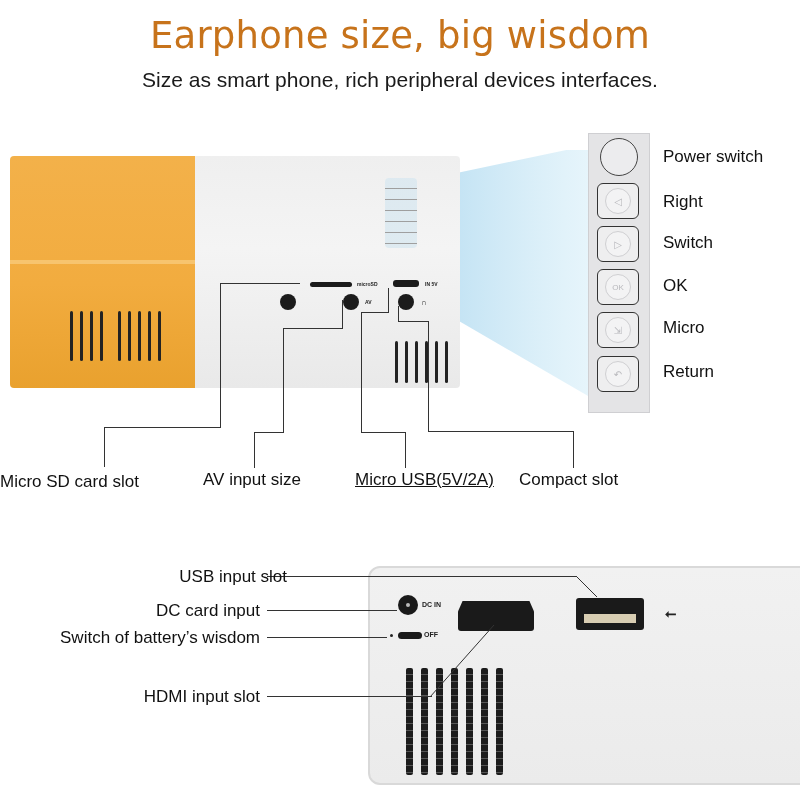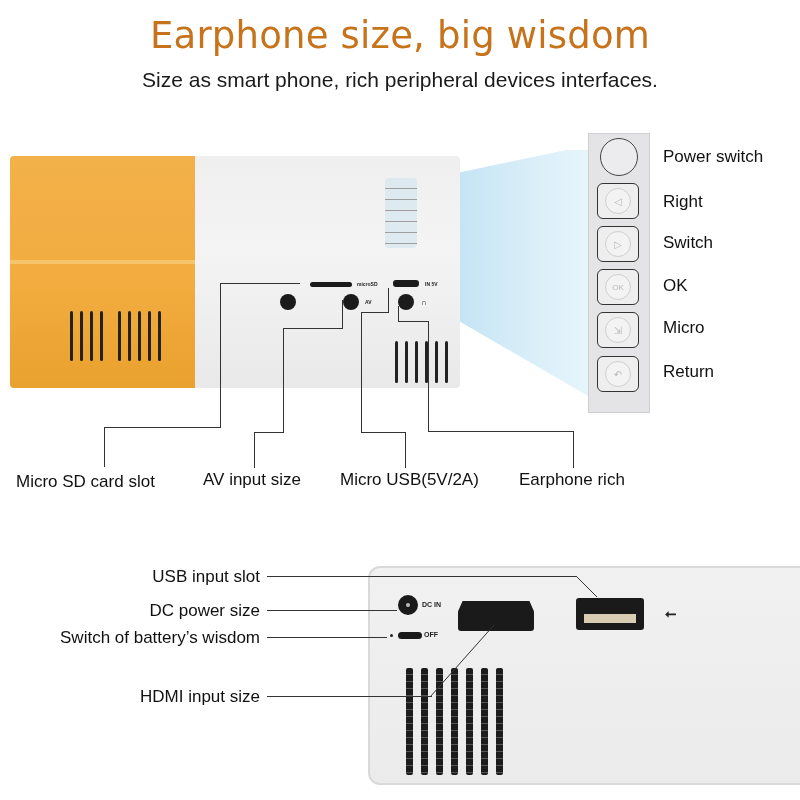--- a/index.html
+++ b/index.html
@@ -96,24 +96,24 @@
 <div class="line" style="left:361px;top:312px;width:1px;height:120px;"></div>
 <div class="line" style="left:361px;top:432px;width:44px;height:1px;"></div>
 <div class="line" style="left:405px;top:432px;width:1px;height:36px;"></div>
 
 <div class="line" style="left:398px;top:306px;width:1px;height:15px;"></div>
 <div class="line" style="left:398px;top:321px;width:30px;height:1px;"></div>
 <div class="line" style="left:428px;top:321px;width:1px;height:110px;"></div>
 <div class="line" style="left:428px;top:431px;width:145px;height:1px;"></div>
 <div class="line" style="left:573px;top:431px;width:1px;height:37px;"></div>
 
-<div class="abs lbl" style="left:16px;top:472px;">Micro SD card slot</div>
+<div class="abs lbl" style="left:0;top:472px;">Micro SD card slot</div>
 <div class="abs lbl" style="left:203px;top:470px;">AV input size</div>
-<div class="abs lbl" style="left:340px;top:470px;">Micro USB(5V/2A)</div>
-<div class="abs lbl" style="left:519px;top:470px;">Earphone rich</div>
+<div class="abs lbl" style="left:355px;top:470px;text-decoration:underline;">Micro USB(5V/2A)</div>
+<div class="abs lbl" style="left:519px;top:470px;">Compact slot</div>
 
 <div class="abs panel">
   <div class="power"></div>
   <div class="pbtn" style="top:49px;">
       <div class="inner">◁</div>
     </div>
   <div class="pbtn" style="top:92px;">
       <div class="inner">▷</div>
     </div>
   <div class="pbtn" style="top:135px;">
@@ -160,16 +160,16 @@
 <svg class="abs" style="left:575px;top:575px;" width="30" height="30">
     <line x1="1" y1="1" x2="22" y2="22" stroke="#333" stroke-width="1"></line>
   </svg>
 <div class="line" style="left:267px;top:610px;width:130px;height:1px;"></div>
 <div class="line" style="left:267px;top:637px;width:120px;height:1px;"></div>
 <div class="line" style="left:267px;top:696px;width:165px;height:1px;"></div>
 <svg class="abs" style="left:428px;top:623px;" width="70" height="80">
     <line x1="2" y1="74" x2="66" y2="2" stroke="#333" stroke-width="1"></line>
   </svg>
 
-<div class="abs lbl lbl-r" style="left:0;width:260px;top:567px;">USB input slot</div>
-<div class="abs lbl lbl-r" style="left:0;width:260px;top:601px;">DC power size</div>
+<div class="abs lbl lbl-r" style="left:0;width:260px;top:567px;padding-left:27px;">USB input slot</div>
+<div class="abs lbl lbl-r" style="left:0;width:260px;top:601px;">DC card input</div>
 <div class="abs lbl lbl-r" style="left:0;width:260px;top:628px;">Switch of battery’s wisdom</div>
-<div class="abs lbl lbl-r" style="left:0;width:260px;top:687px;">HDMI input size</div>
+<div class="abs lbl lbl-r" style="left:0;width:260px;top:687px;">HDMI input slot</div>
 
 </body></html>

